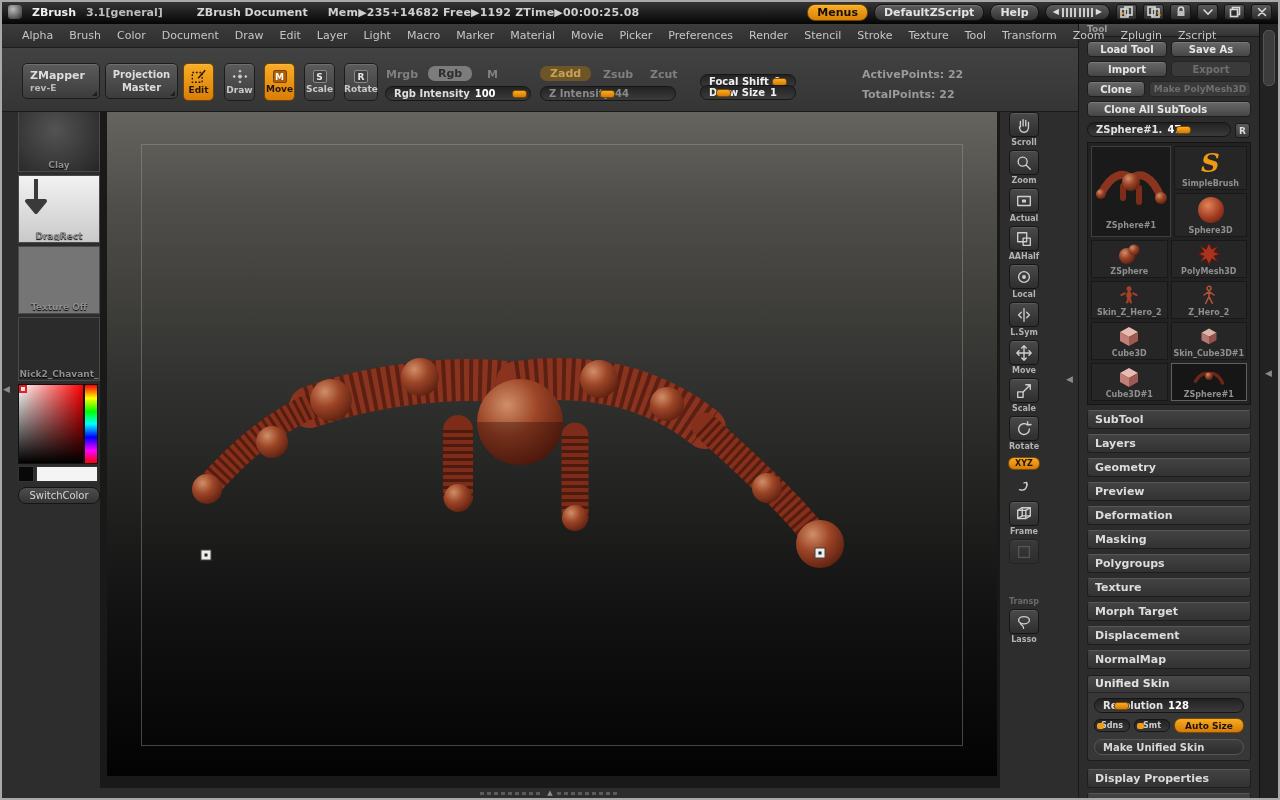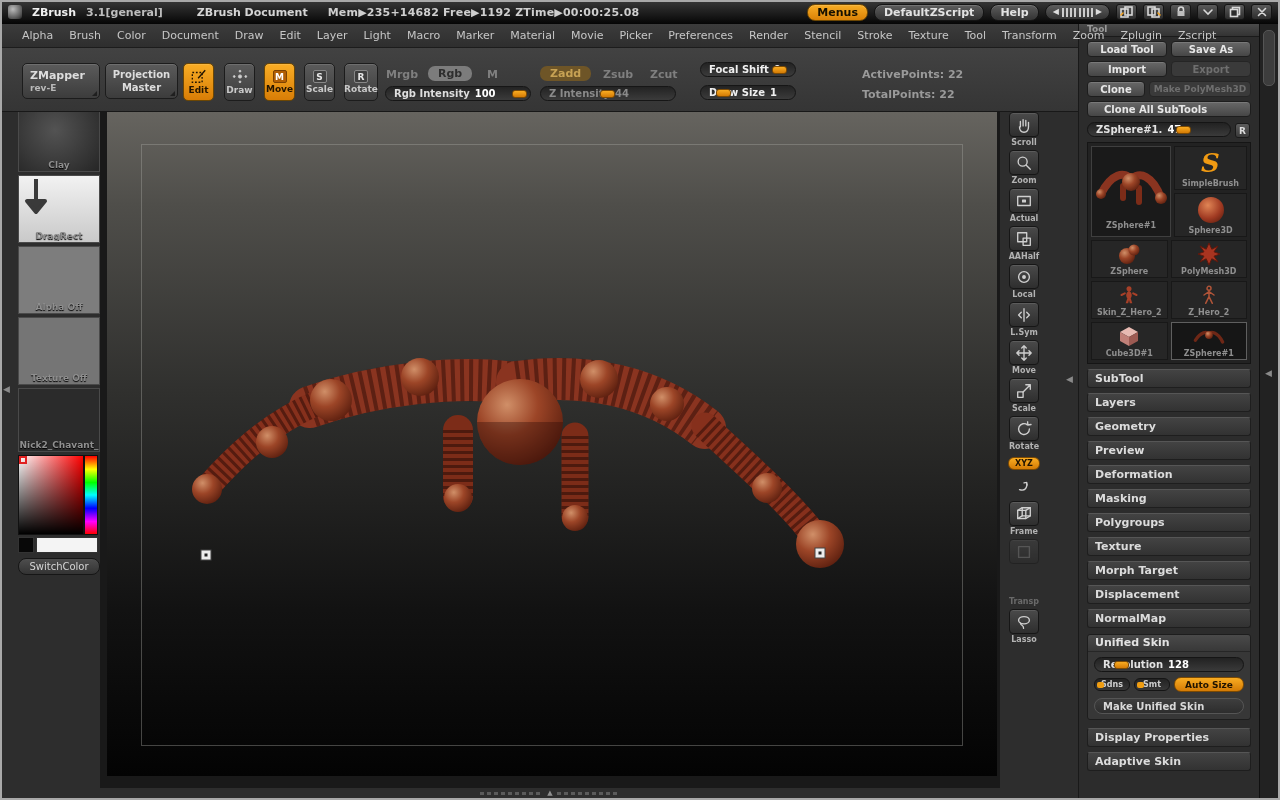--- a/index.html
+++ b/index.html
@@ -266,21 +266,21 @@
 
     <span class="modepill" style="left:540px;top:18px;background:#6e5527;color:#c7a254;">Zadd</span>
     <span class="modeword" style="left:603px;top:20px;">Zsub</span>
     <span class="modeword" style="left:650px;top:20px;">Zcut</span>
     <div class="sl dim" style="left:540px;top:38px;width:136px;">
       <span>Z Intensity</span>
       <span>44</span>
       <i class="sl-h" style="left:44%;"></i>
     </div>
 
-    <div class="sl" style="left:700px;top:14px;width:96px;color:#efefef;">
+    <div class="sl" style="left:700px;top:26px;width:96px;color:#efefef;">
       <span>Focal Shift</span>
       <span>0</span>
       <i class="sl-h" style="left:76%;"></i>
     </div>
     <div class="sl" style="left:700px;top:37px;width:96px;color:#efefef;">
       <span>Draw Size</span>
       <span>1</span>
       <i class="sl-h" style="left:16%;"></i>
     </div>
 
@@ -293,24 +293,20 @@
       <div class="img sphere-gray dimmed"></div>
       <span class="tlbl">Clay</span>
     </div>
     <div class="thumb">
       <div class="img stroke-box">
         <svg width="34" height="40" viewBox="0 0 34 40">
             <path d="M17 3v24M17 36l-9-11h18z" fill="#3a3a3a" stroke="#3a3a3a" stroke-width="4" stroke-linejoin="round"></path>
           </svg>
       </div>
       <span class="tlbl">DragRect</span>
-    </div>
-    <div class="thumb">
-      <div class="img flat-gray"></div>
-      <span class="tlbl">Alpha Off</span>
     </div>
     <div class="thumb">
       <div class="img flat-gray2"></div>
       <span class="tlbl">Texture Off</span>
     </div>
     <div class="thumb">
       <div class="img mat-box"><span class="mat-sphere"></span></div>
       <span class="tlbl">Nick2_Chavant_</span>
     </div>
     <div class="picker">
@@ -584,20 +580,42 @@
       </div>
       <div class="tg-row">
         <div class="cell">
           <div class="cimg">
               <svg width="26" height="24" viewBox="0 0 26 24">
                 <polygon points="4,8 13,3 22,8 13,13" fill="#e7bab2"></polygon>
                 <polygon points="4,8 13,13 13,22 4,17" fill="#c08078"></polygon>
                 <polygon points="22,8 13,13 13,22 22,17" fill="#9c5a52"></polygon>
               </svg>
             </div>
+          <span class="clbl">Cube3D</span>
+        </div>
+        <div class="cell">
+          <div class="cimg">
+              <svg width="22" height="20" viewBox="0 0 26 24">
+                <polygon points="4,8 13,3 22,8 13,13" fill="#ddb2aa"></polygon>
+                <polygon points="4,8 13,13 13,22 4,17" fill="#b47870"></polygon>
+                <polygon points="22,8 13,13 13,22 22,17" fill="#90524a"></polygon>
+              </svg>
+            </div>
+          <span class="clbl">Skin_Cube3D#1</span>
+        </div>
+      </div>
+      <div class="tg-row">
+        <div class="cell">
+          <div class="cimg">
+              <svg width="26" height="24" viewBox="0 0 26 24">
+                <polygon points="4,8 13,3 22,8 13,13" fill="#e7bab2"></polygon>
+                <polygon points="4,8 13,13 13,22 4,17" fill="#c08078"></polygon>
+                <polygon points="22,8 13,13 13,22 22,17" fill="#9c5a52"></polygon>
+              </svg>
+            </div>
           <span class="clbl">Cube3D#1</span>
         </div>
         <div class="cell sel">
           <div class="cimg">
               <svg width="34" height="20" viewBox="0 0 40 22">
                 <path d="M4 16C10 6 18 5 20 9c2-4 10-3 16 9" stroke="#6e2716" stroke-width="4" fill="none" stroke-linecap="round"></path>
                 <circle cx="20" cy="10" r="4.5" fill="url(#jg)"></circle>
               </svg>
             </div>
           <span class="clbl">ZSphere#1</span>

